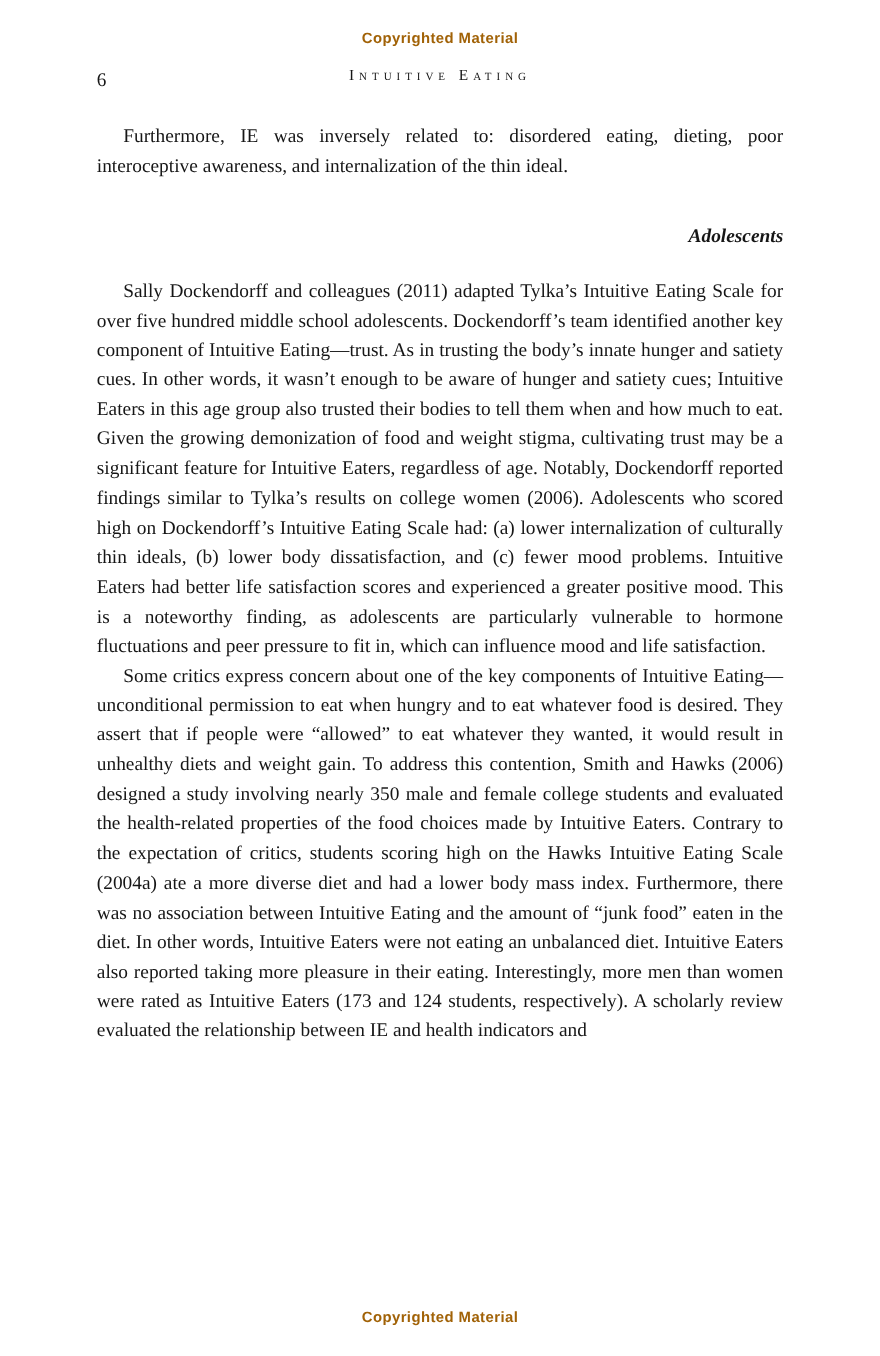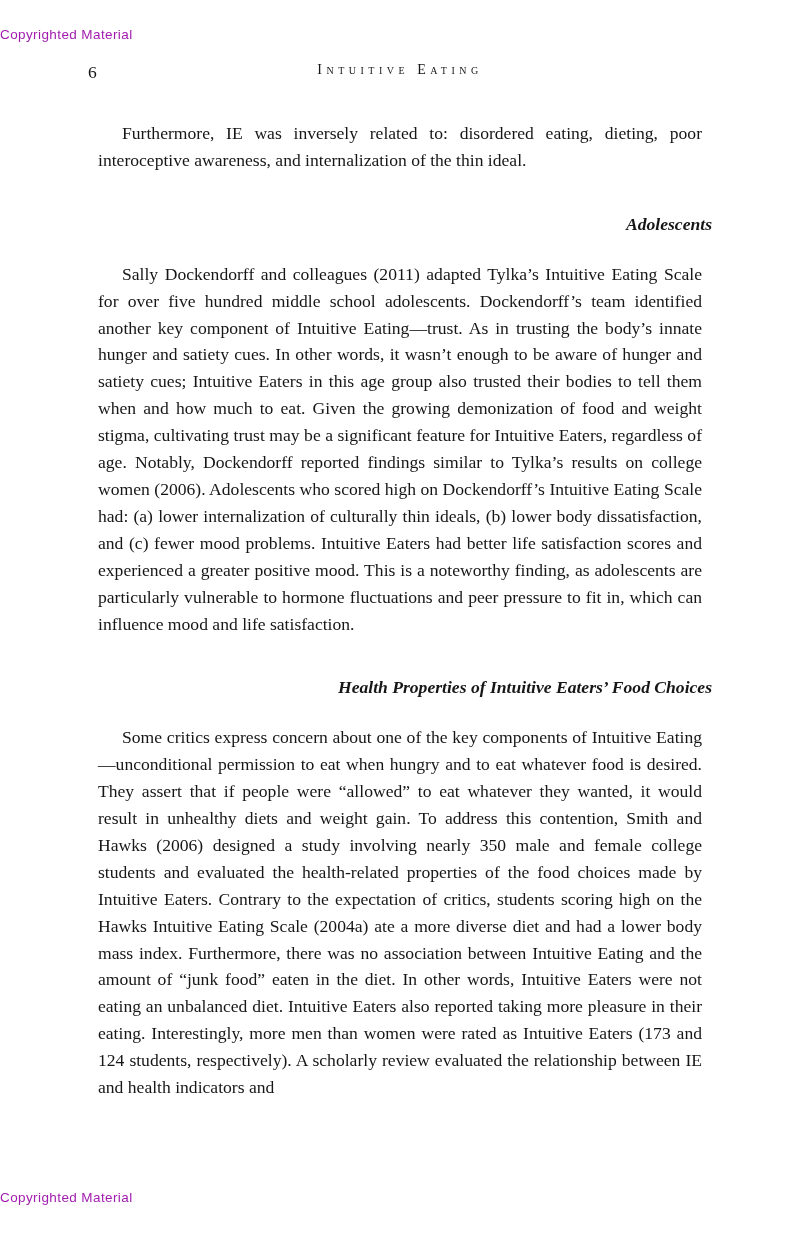--- a/index.html
+++ b/index.html
@@ -13,25 +13,26 @@
     height: 1233px;
     background: #ffffff;
     font-family: "Liberation Serif", serif;
     color: #161616;
     overflow: hidden;
   }
   .watermark {
     position: absolute;
     left: 0;
     width: 100%;
+    text-align: center;
     font-family: "Liberation Sans", sans-serif;
-    font-weight: normal;
+    font-weight: bold;
     font-size: 13.5px;
     letter-spacing: 0.4px;
-    color: #a21caf;
+    color: #a16207;
   }
   .watermark.top { top: 27px; }
   .watermark.bottom { top: 1190px; }
 
   .running-header {
     position: absolute;
     top: 62px;
     left: 88px;
     right: 88px;
     height: 26px;
@@ -53,21 +54,21 @@
   .content {
     position: absolute;
     top: 110px;
     left: 88px;
     width: 624px;
     font-size: 17.6px;
     line-height: 26.9px;
     text-align: justify;
   }
   .content p {
-    margin: 10px;
+    margin: 0;
     text-indent: 24px;
   }
   .section-heading {
     margin: 37px 0 23px 0;
     text-align: right;
     font-size: 17.6px;
     font-weight: bold;
     font-style: italic;
     text-indent: 0;
   }
@@ -84,20 +85,19 @@
     <span class="running-title">Intuitive Eating</span>
   </div>
 
   <div class="content">
     <p>Furthermore, IE was inversely related to: disordered eating, dieting, poor interoceptive awareness, and internalization of the thin ideal.</p>
 
     <h3 class="section-heading">Adolescents</h3>
 
     <p>Sally Dockendorff and colleagues (2011) adapted Tylka’s Intuitive Eating Scale for over five hundred middle school adolescents. Dockendorff’s team identified another key component of Intuitive Eating—trust. As in trusting the body’s innate hunger and satiety cues. In other words, it wasn’t enough to be aware of hunger and satiety cues; Intuitive Eaters in this age group also trusted their bodies to tell them when and how much to eat. Given the growing demonization of food and weight stigma, cultivating trust may be a significant feature for Intuitive Eaters, regardless of age. Notably, Dockendorff reported findings similar to Tylka’s results on college women (2006). Adolescents who scored high on Dockendorff’s Intuitive Eating Scale had: (a) lower internalization of culturally thin ideals, (b) lower body dissatisfaction, and (c) fewer mood problems. Intuitive Eaters had better life satisfaction scores and experienced a greater positive mood. This is a noteworthy finding, as adolescents are particularly vulnerable to hormone fluctuations and peer pressure to fit in, which can influence mood and life satisfaction.</p>
 
-    <h3 class="section-heading">Health Properties of Intuitive Eaters’ Food Choices</h3>
 
     <p>Some critics express concern about one of the key components of Intuitive Eating—unconditional permission to eat when hungry and to eat whatever food is desired. They assert that if people were “allowed” to eat whatever they wanted, it would result in unhealthy diets and weight gain. To address this contention, Smith and Hawks (2006) designed a study involving nearly 350 male and female college students and evaluated the health-related properties of the food choices made by Intuitive Eaters. Contrary to the expectation of critics, students scoring high on the Hawks Intuitive Eating Scale (2004a) ate a more diverse diet and had a lower body mass index. Furthermore, there was no association between Intuitive Eating and the amount of “junk food” eaten in the diet. In other words, Intuitive Eaters were not eating an unbalanced diet. Intuitive Eaters also reported taking more pleasure in their eating. Interestingly, more men than women were rated as Intuitive Eaters (173 and 124 students, respectively). A scholarly review evaluated the relationship between IE and health indicators and</p>
   </div>
 
   <div class="watermark bottom">Copyrighted Material</div>
 
 </div>
 
 </body></html>

